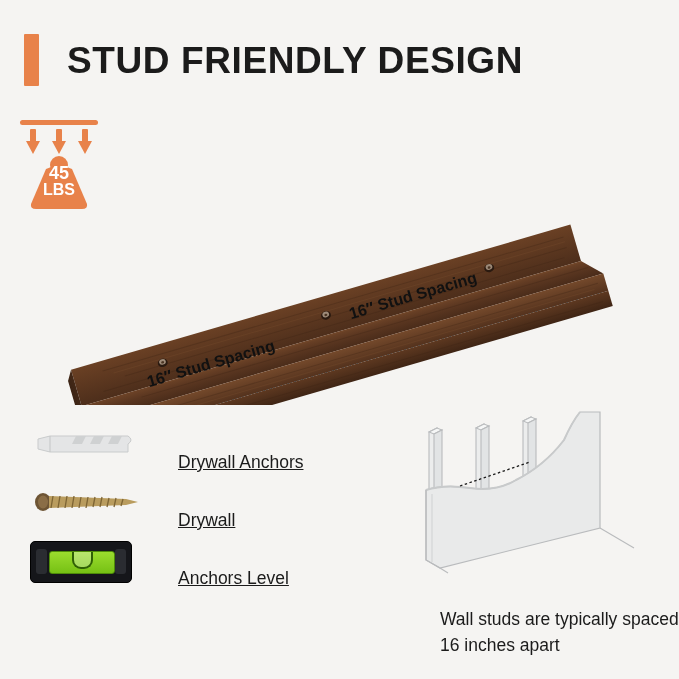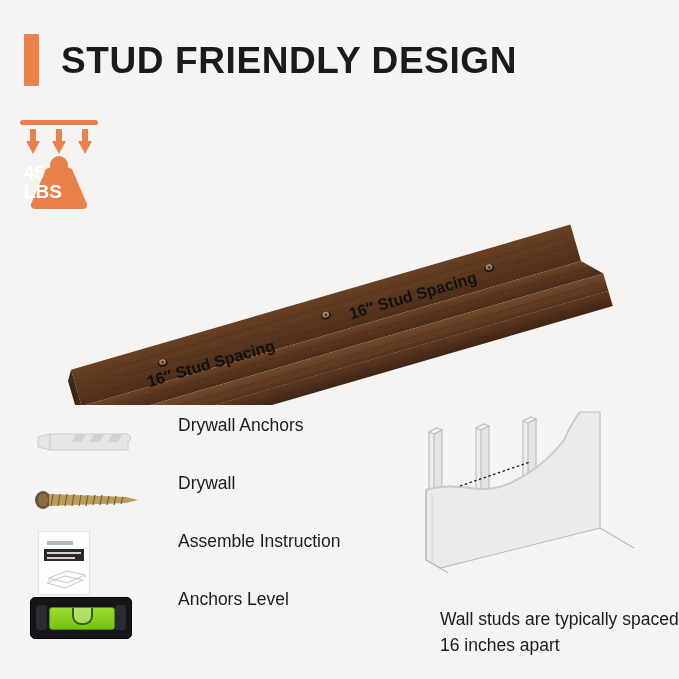--- a/index.html
+++ b/index.html
@@ -7,53 +7,53 @@
     width:679px;height:679px;
     background:#f5f4f2;
     font-family:"Liberation Sans",sans-serif;
     color:#1b1b1b;
     overflow:hidden;
     position:relative;
   }
   .stage{position:absolute;inset:0;}
 
   
-  .header{position:absolute;left:24px;top:34px;display:flex;align-items:center;}
+  .header{position:absolute;left:24px;top:34px;display:flex;align-items:center;gap:6px;}
   .accent-bar{width:15px;height:52px;background:#e8824a;border-radius:1px;}
   .title{
     margin-left:22px;font-size:37px;font-weight:bold;letter-spacing:.6px;
     color:#1b1b1b;white-space:nowrap;line-height:1;
   }
 
   
   .weight{position:absolute;left:18px;top:120px;width:84px;height:90px;}
   .w-bar{position:absolute;left:2px;top:0;width:78px;height:5px;background:#e8824a;border-radius:3px;}
   .w-arrows{position:absolute;left:2px;top:9px;width:78px;height:26px;}
   .w-weight{position:absolute;left:6px;top:36px;width:70px;height:54px;}
   .w-txt{
-    position:absolute;left:6px;top:44px;width:70px;text-align:left;
+    position:absolute;left:6px;top:44px;width:70px;text-align:center;
     color:#fff;font-weight:bold;line-height:1.02;pointer-events:none;
   }
   .w-num{font-size:18px;display:block;}
-  .w-unit{font-size:19px;display:block;}
+  .w-unit{font-size:16px;display:block;}
 
   
   .shelf-wrap{position:absolute;left:0;top:105px;width:679px;height:300px;}
 
   
   .dim-label{
     position:absolute;font-size:16px;font-weight:bold;color:#111;
     white-space:nowrap;transform-origin:left bottom;
   }
   .dim-a{left:150px;top:268px;transform:rotate(-16.2deg);}
   .dim-b{left:352px;top:200px;transform:rotate(-16.2deg);}
 
   
   .acc{position:absolute;left:24px;top:415px;width:360px;}
-  .acc-row{display:flex;align-items:flex-start;height:58px;}
+  .acc-row{display:flex;align-items:flex-end;height:58px;text-decoration:underline;}
   .acc-ico{width:130px;height:56px;position:relative;flex:0 0 130px;}
   .acc-label{font-size:17.5px;color:#1b1b1b;margin-left:24px;white-space:nowrap;}
 
   
   .anchor-ico{position:absolute;left:12px;top:14px;}
   .screw-ico{position:absolute;left:10px;top:16px;}
   .booklet{
     position:absolute;left:14px;top:0px;width:50px;height:62px;
     background:#fdfdfd;border:1px solid #e2e2e2;overflow:hidden;
   }
@@ -243,40 +243,20 @@
               <line x1="68" y1="6" x2="66" y2="16"></line>
             <line x1="75" y1="7" x2="73" y2="16"></line>
               <line x1="82" y1="7" x2="80" y2="16"></line>
             <line x1="89" y1="8" x2="87" y2="15"></line>
           </g>
         </svg>
       </div>
       <div class="acc-label">Drywall</div>
     </div>
 
-    <div class="acc-row">
-      <div class="acc-ico">
-        <div class="booklet">
-          <div class="brandline"></div>
-          <div class="band">
-              <i></i>
-              <i class="b2"></i>
-            </div>
-          <svg width="50" height="30" viewBox="0 0 50 30" style="position:absolute;left:2px;top:30px;">
-            <g stroke="#c6c8ca" stroke-width="1" fill="none">
-              <path d="M8 16 L26 9 L44 13 L26 21 Z"></path>
-              <path d="M6 21 L24 14 L42 18 L24 26 Z"></path>
-              <path d="M8 16 L8 19"></path>
-                <path d="M44 13 L44 16"></path>
-            </g>
-          </svg>
-        </div>
-      </div>
-      <div class="acc-label">Assemble Instruction</div>
-    </div>
 
     <div class="acc-row">
       <div class="acc-ico">
         <div class="level">
           <div class="cap l"></div>
           <div class="cap r"></div>
           <div class="vial"></div>
           <div class="bubble"></div>
         </div>
       </div>

